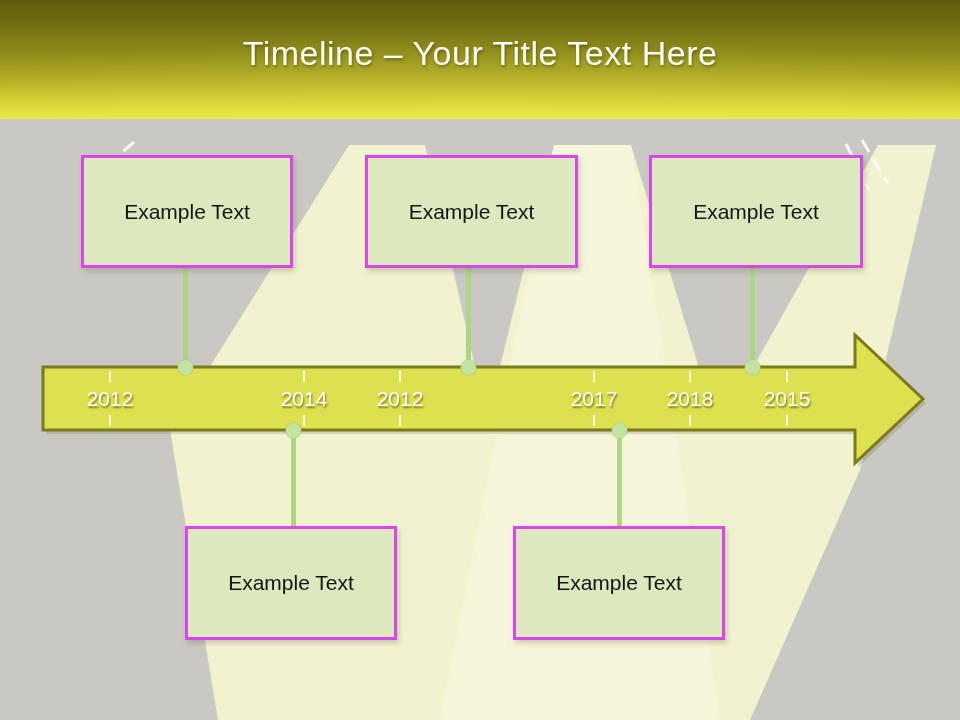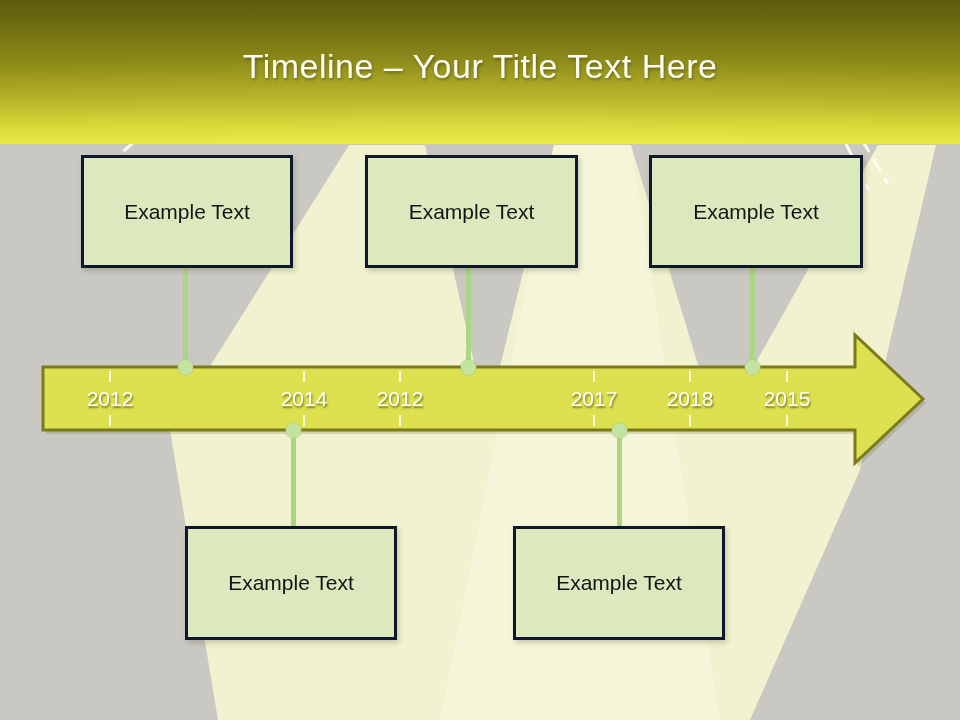--- a/index.html
+++ b/index.html
@@ -3,21 +3,21 @@
 <meta charset="utf-8">
 <style>
   html,body{margin:0;padding:0;background:#222;}
   .slide{
     position:relative;width:960px;height:720px;overflow:hidden;
     background:#c9c8c2;
     font-family:"Liberation Sans","DejaVu Sans",sans-serif;
   }
   
   .header{
-    position:absolute;left:0;top:0;width:960px;height:144px;
+    position:absolute;left:0;top:0;width:960px;height:119px;
     background:
       radial-gradient(130% 150% at 50% 120%, rgba(255,255,120,.22), rgba(0,0,0,0) 60%),
       linear-gradient(180deg,#5e5d0d 0%,#6a690f 14%,#8f8c1a 45%,#b5b226 70%,#d6d634 88%,#e6e744 100%);
     display:flex;align-items:center;justify-content:center;
   }
   .title{
     color:#fdfdf2;font-size:34px;font-weight:400;letter-spacing:.5px;
     text-shadow:1px 2px 3px rgba(0,0,0,.30);
     transform:translateY(-6px);white-space:nowrap;
   }
@@ -34,21 +34,21 @@
   }
   .year-cell::before{top:4px;}
   .year-cell::after{bottom:4px;}
   .year-label{
     color:#ffffff;font-size:21px;font-weight:normal;
     text-shadow:1px 2px 2px rgba(90,88,10,.75);
   }
   
   .event-box{
     position:absolute;z-index:2;
-    background:#dce8bd;border:3px solid #0f172a;box-sizing:border-box;
+    background:#dce8bd;border:3px solid #d946ef;box-sizing:border-box;
     box-shadow:2px 3px 5px rgba(80,80,40,.25);
     display:flex;align-items:center;justify-content:center;
   }
   .event-label{color:#141414;font-size:21px;}
   
   .connector{position:absolute;width:5px;background:#aed584;z-index:1;}
   .dot{
     position:absolute;width:15px;height:15px;border-radius:50%;
     background:#c5e3a0;box-shadow:0 0 0 1px rgba(160,200,120,.45);z-index:1;
   }

